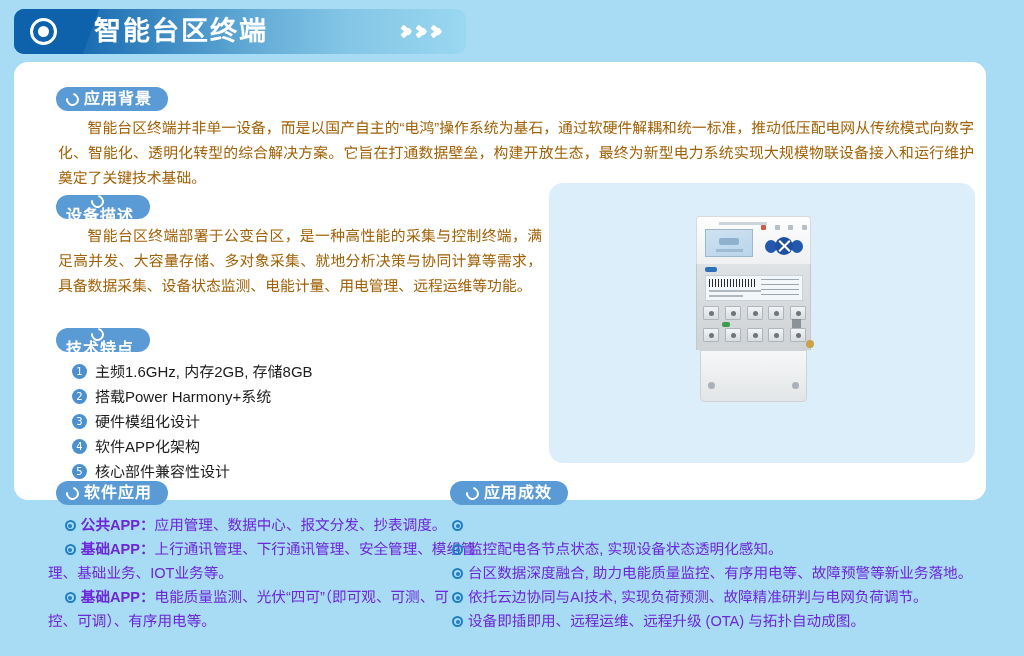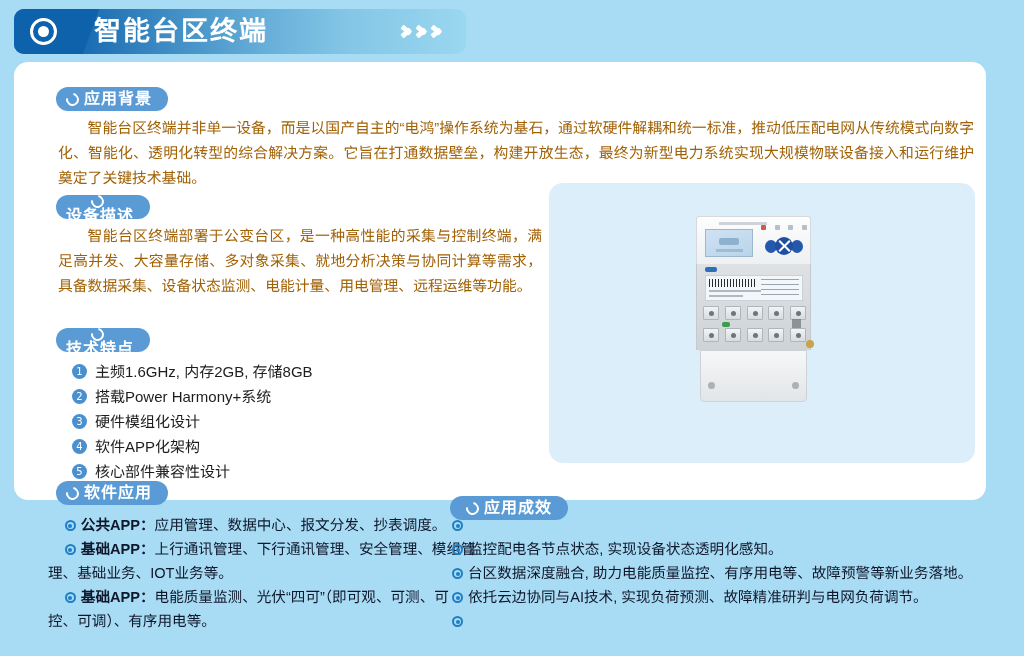--- a/index.html
+++ b/index.html
@@ -204,21 +204,21 @@
   .bullet-list {
     position: absolute;
     list-style: none;
     margin: 0;
     padding: 0;
   }
   .bullet-item {
     position: relative;
     font-size: 14.6px;
     line-height: 24px;
-    color: #0f172a;
+    color: #6d28d9;
     margin-bottom: 0;
   }
   .bullet-list.indent .bullet-item { text-indent: 1.15em; }
   .bullet-dot {
     position: relative;
     display: inline-block;
     width: 11px;
     height: 11px;
     border: 2px solid #1f7ec4;
     border-radius: 50%;
@@ -519,39 +519,39 @@
       <span class="bullet-dot"></span><span class="b-strong">公共APP：</span><span>应用管理、数据中心、报文分发、抄表调度。</span>
     </li>
     <li class="bullet-item">
       <span class="bullet-dot"></span><span class="b-strong">基础APP：</span><span>上行通讯管理、下行通讯管理、安全管理、模组管理、基础业务、IOT业务等。</span>
     </li>
     <li class="bullet-item">
       <span class="bullet-dot"></span><span class="b-strong">基础APP：</span><span>电能质量监测、光伏“四可”（即可观、可测、可控、可调）、有序用电等。</span>
     </li>
   </ul>
 
-  <div class="pill" style="left:436px; top:434px;padding-left:16px;">
+  <div class="pill" style="left:436px; top:419px;padding-left:16px;">
     <span class="pill-icon"></span>
     <span class="pill-label">应用成效</span>
   </div>
   <ul class="bullet-list" style="left:438px; top:451px; width:528px;">
     <li class="bullet-item">
       <span class="bullet-dot"></span>
     </li>
     <li class="bullet-item">
       <span class="bullet-dot"></span><span>监控配电各节点状态, 实现设备状态透明化感知。</span>
     </li>
     <li class="bullet-item">
       <span class="bullet-dot"></span><span>台区数据深度融合, 助力电能质量监控、有序用电等、故障预警等新业务落地。</span>
     </li>
     <li class="bullet-item">
       <span class="bullet-dot"></span><span>依托云边协同与AI技术, 实现负荷预测、故障精准研判与电网负荷调节。</span>
     </li>
     <li class="bullet-item">
-      <span class="bullet-dot"></span>
+      <span class="bullet-dot"></span><span>设备即插即用、远程运维、远程升级 (OTA) 与拓扑自动成图。</span>
     </li>
   </ul>
 </div>
 
 <div class="device-panel">
   <div class="device">
 
     <div class="dev-top">
       <div class="dev-brandline"></div>
       <div class="dev-lcd">

